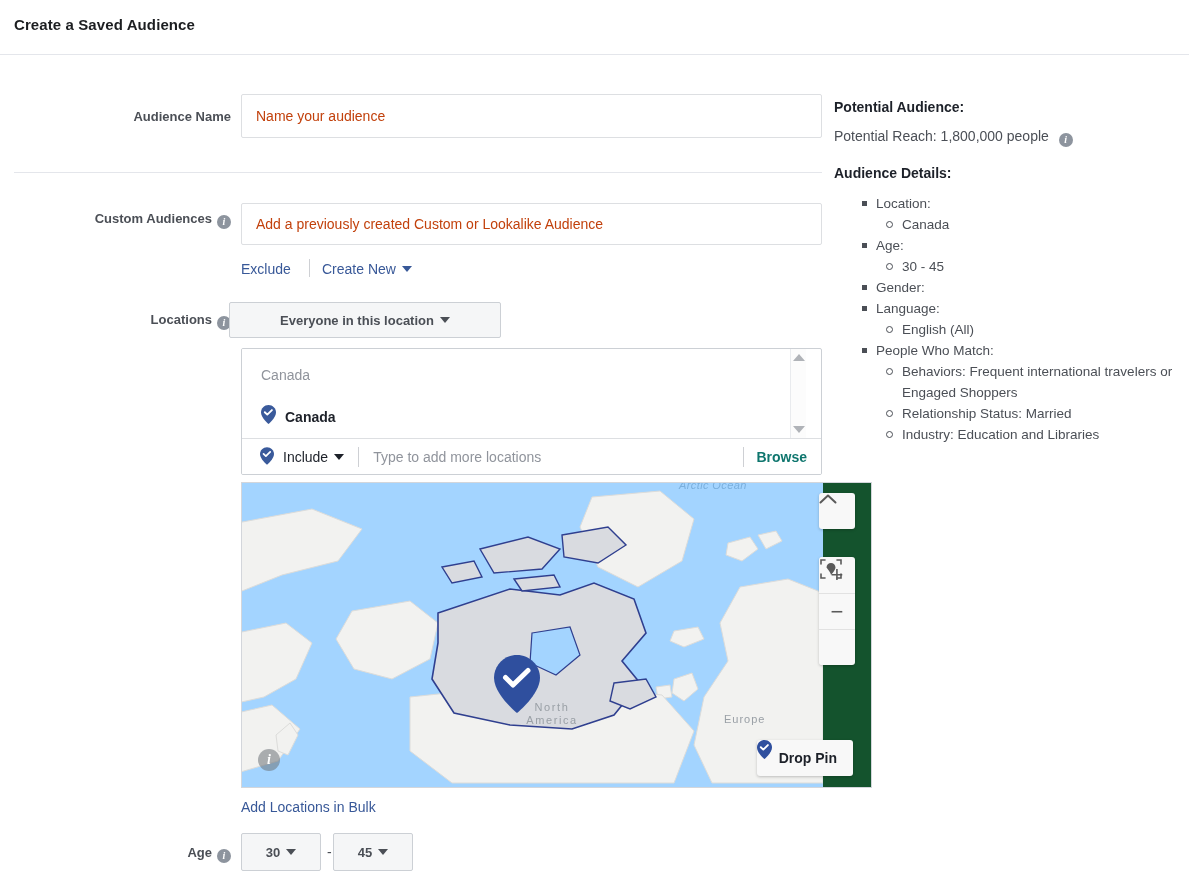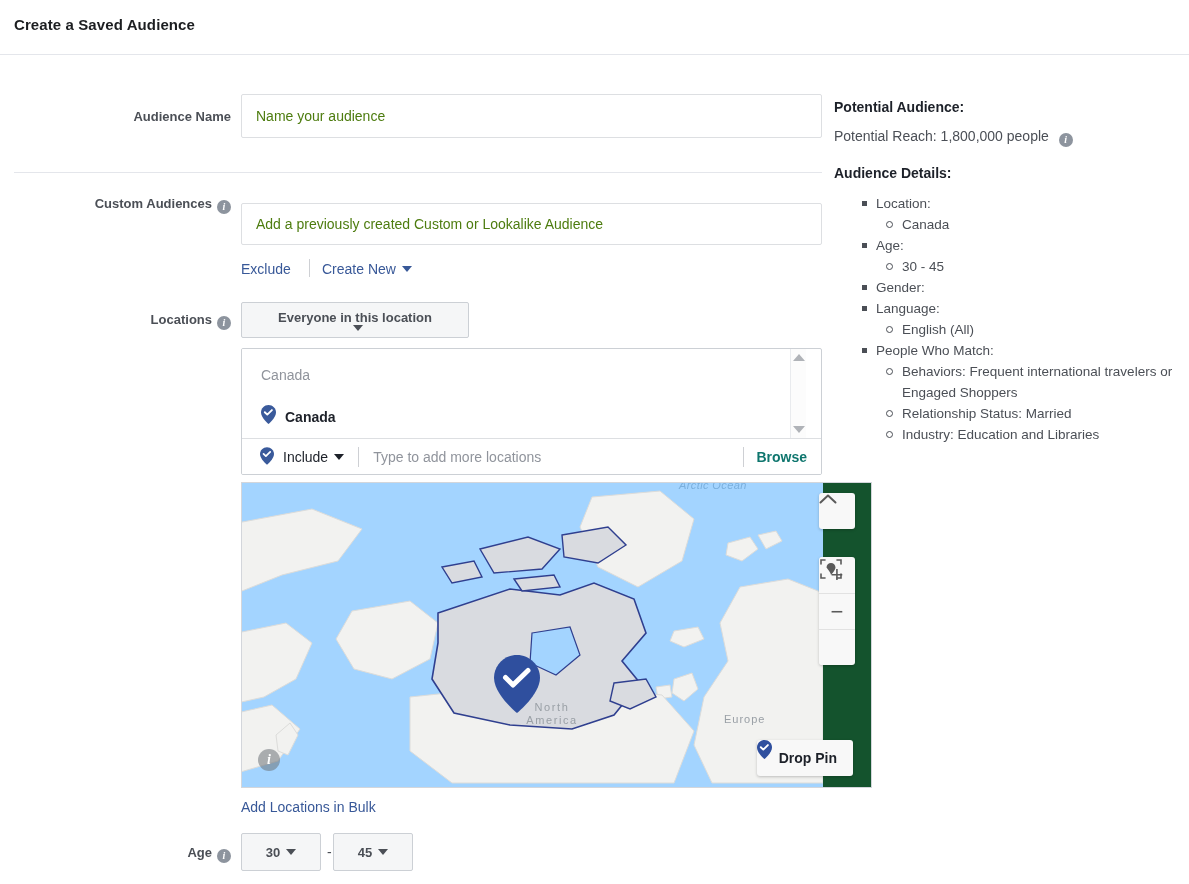--- a/index.html
+++ b/index.html
@@ -39,21 +39,21 @@
   .info {
     display: inline-block; width: 14px; height: 14px; border-radius: 50%;
     background: #8d949e; color: #fff; font-size: 10px; font-weight: bold;
     font-style: italic; font-family: "Liberation Serif", serif;
     text-align: center; line-height: 14px; vertical-align: -2px;
   }
 
   
   .text-input {
     position: absolute; background: #fff; border: 1px solid #dddfe2;
-    border-radius: 2px; font-size: 14px; color: #4d7c0f;
+    border-radius: 2px; font-size: 14px; color: #c2410c;
     padding: 0 14px; display: flex; align-items: center;
   }
 
   
   .link {
     position: absolute; font-size: 14px; color: #385898; cursor: pointer;
     white-space: nowrap;
   }
   .vsep { position: absolute; width: 1px; background: #ced0d4; }
 
@@ -203,36 +203,36 @@
 
   <div class="label" style="left:0; top:109px; width:231px;">
     <span>Audience Name</span>
   </div>
   <div class="text-input" style="left:241px; top:94px; width:581px; height:44px;">
     <span>Name your audience</span>
   </div>
 
   <div class="divider" style="top:172px;"></div>
 
-  <div class="label" style="left:0; top:196px; width:231px;">
+  <div class="label" style="left:0; top:211px; width:231px;">
     <span>Custom Audiences</span><span class="info">i</span>
   </div>
   <div class="text-input" style="left:241px; top:203px; width:581px; height:42px;">
     <span>Add a previously created Custom or Lookalike Audience</span>
   </div>
   <div class="link" style="left:241px; top:261px;">Exclude</div>
   <div class="vsep" style="left:309px; top:259px; height:18px;"></div>
   <div class="link" style="left:322px; top:261px;">
     <span>Create New</span><span class="caret"></span>
   </div>
 
   <div class="label" style="left:0; top:312px; width:231px;">
     <span>Locations</span><span class="info">i</span>
   </div>
-  <div class="gray-btn" style="left:241px; top:302px; width:228px; height:36px;flex-direction:column;">
+  <div class="gray-btn" style="left:229px; top:302px; width:272px; height:36px;">
     <span>Everyone in this location</span>
       <span class="caret"></span>
   </div>
 
   <div class="loc-box">
     <div class="loc-list">
       <div class="loc-group-head">Canada</div>
       <div class="loc-row">
         <span class="pin">
           <svg width="15" height="19" viewBox="0 0 15 19">

